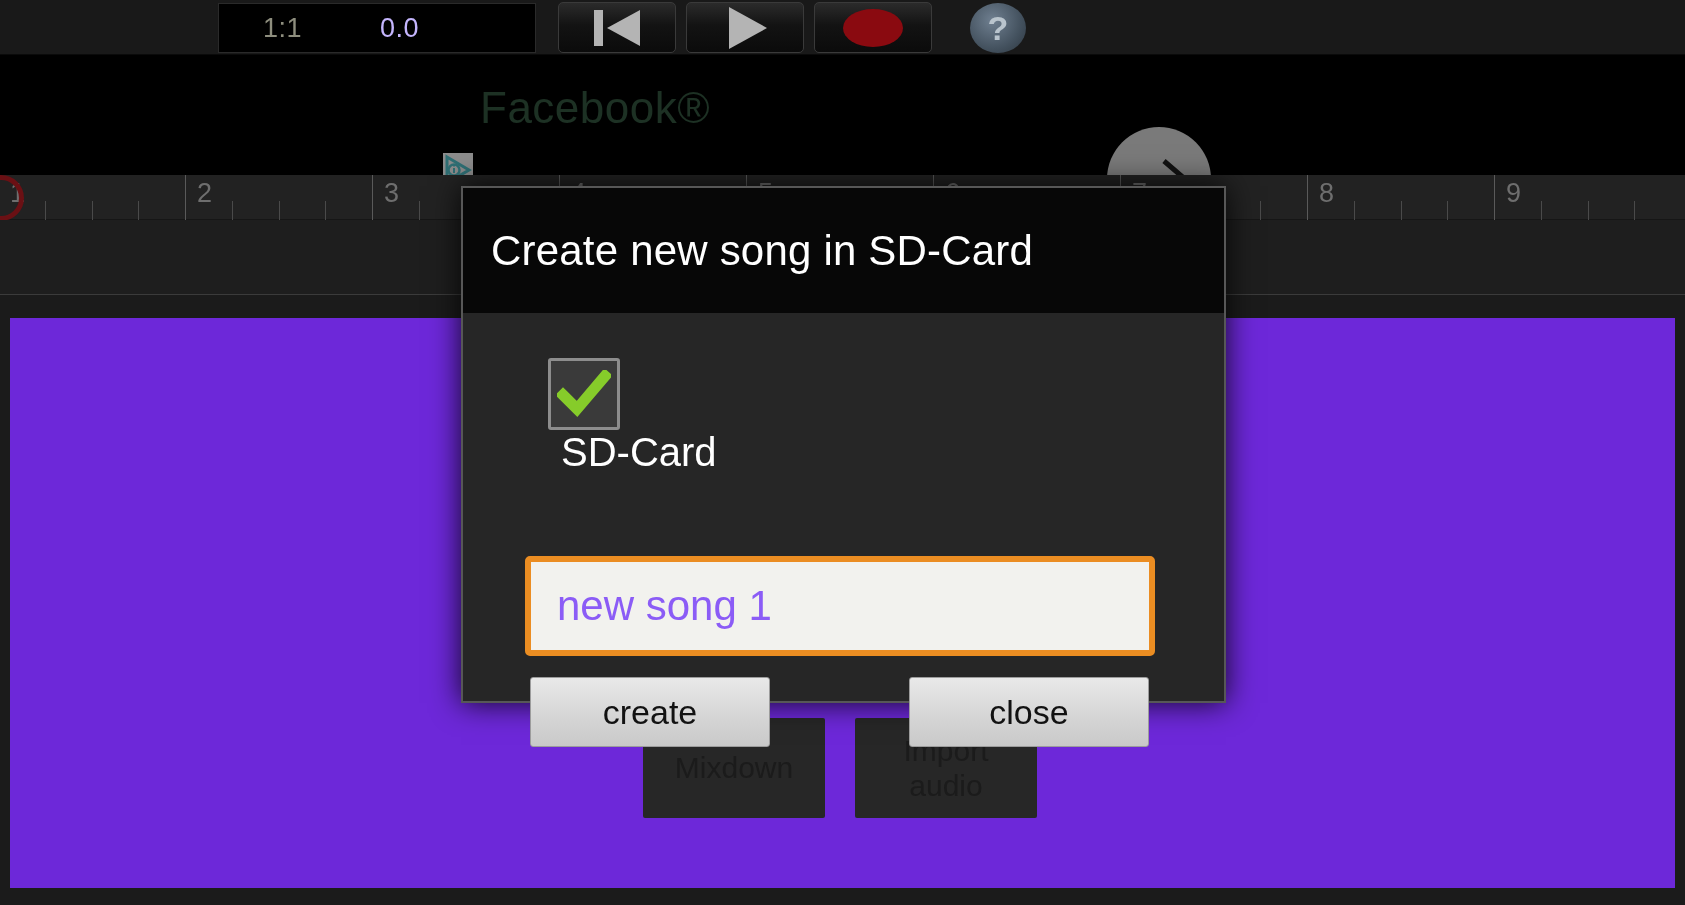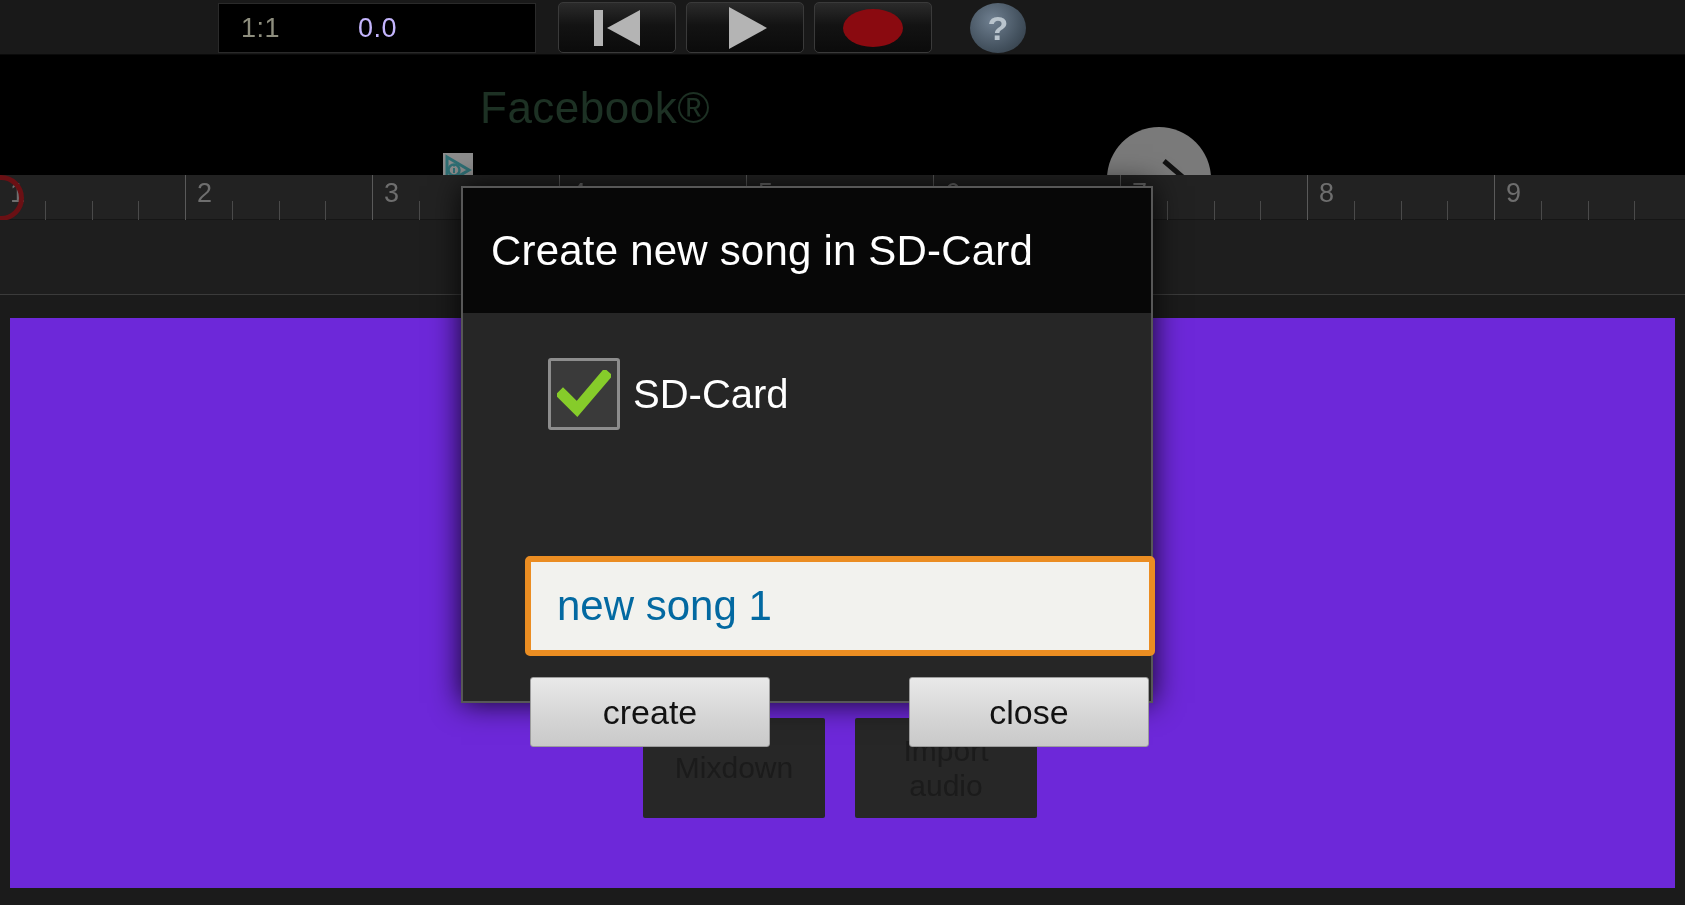--- a/index.html
+++ b/index.html
@@ -13,21 +13,21 @@
 
   
   .transport-bar {
     position: absolute; left: 0; top: 0; width: 1685px; height: 55px;
     background: #191919;
     border-bottom: 1px solid #0a0a0a;
   }
   .counter-box {
     position: absolute; left: 218px; top: 3px; width: 318px; height: 50px;
     background: #000; border: 1px solid #2a2a2a;
-    display: flex; align-items: center;
+    display: flex; align-items: center; padding-left: 22px;
   }
   .counter-ratio {
     color: #8e8e7e; font-size: 27px; margin-left: 22px; letter-spacing: .5px;
   }
   .counter-pos {
     color: #c4b5fd; font-size: 27px; margin-left: 78px; letter-spacing: .5px;
   }
   .tbtn {
     position: absolute; top: 2px; height: 51px; width: 118px;
     background: linear-gradient(180deg,#2b2b2b 0%, #131313 45%, #0b0b0b 100%);
@@ -118,50 +118,50 @@
     position:absolute; top:400px; height:100px;
     background:#272727; border-radius:2px;
     color:#1b1b1b; font-size:30px; line-height:1.18;
     display:flex; align-items:center; justify-content:center; text-align:center;
   }
   .wbtn.mixdown { left:633px; width:182px; }
   .wbtn.importaudio { left:845px; width:182px; }
 
   
   .dialog {
-    position:absolute; left:461px; top:186px; width:692px; height:517px;
+    position:absolute; left:461px; top:186px; width:765px; height:517px;
     background:#262626;
     border:2px solid #575757;
     box-shadow: 0 0 28px rgba(0,0,0,.85);
   }
   .dialog-head {
     height:125px; background:#070707;
     display:flex; align-items:center;
   }
   .dialog-title {
     color:#ffffff; font-size:42px; margin-left:28px; letter-spacing:.2px;
   }
   .dialog-body { padding: 0; position:relative; height:390px; }
 
   .check-row {
     position:absolute; left:85px; top:45px;
-    display:flex; align-items:center;
+    display:flex; flex-direction:column;
   }
   .checkbox {
     width:72px; height:72px; background:#3a3a3a;
     border:3px solid #8d8d8d; border-radius:3px;
     display:flex; align-items:center; justify-content:center;
   }
   .check-label { color:#ffffff; font-size:40px; margin-left:13px; }
 
   .name-input {
     position:absolute; left:62px; top:243px; width:630px; height:100px;
     background:#f2f2ee;
     border:6px solid #eb8d22; border-radius:5px;
-    color:#0369a1; font-size:42px;
+    color:#8b5cf6; font-size:42px;
     display:flex; align-items:center; padding-left:26px;
   }
 
   .dlg-btn {
     position:absolute; top:364px; height:70px; width:240px;
     background: linear-gradient(180deg,#e9e9e9 0%, #d6d6d6 55%, #c9c9c9 100%);
     border:1px solid #9c9c9c; border-radius:3px;
     color:#121212; font-size:34px;
     display:flex; align-items:center; justify-content:center;
   }

